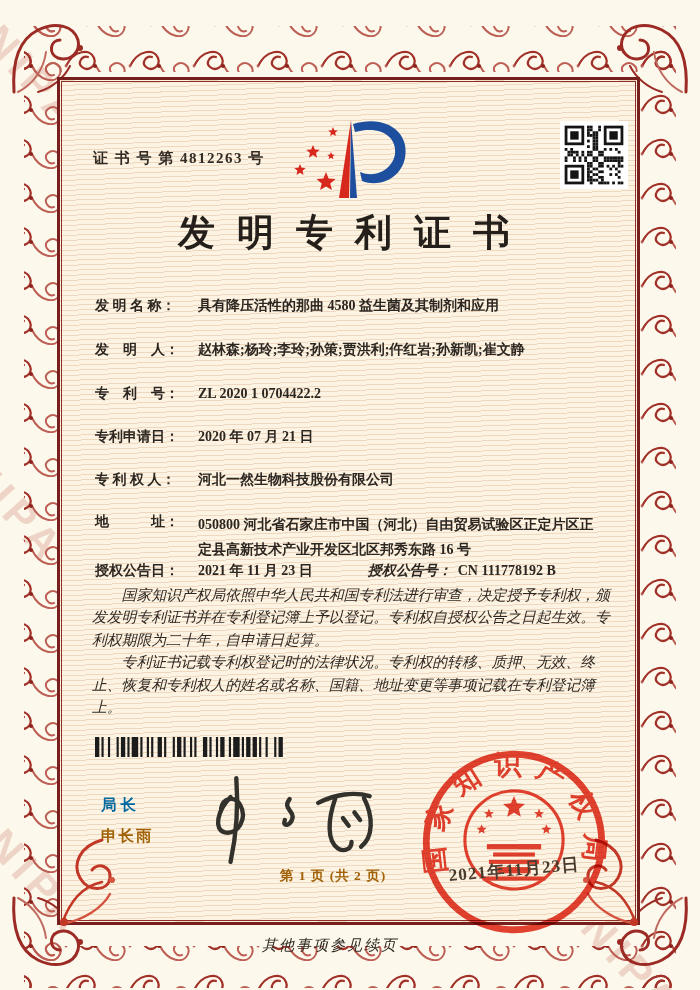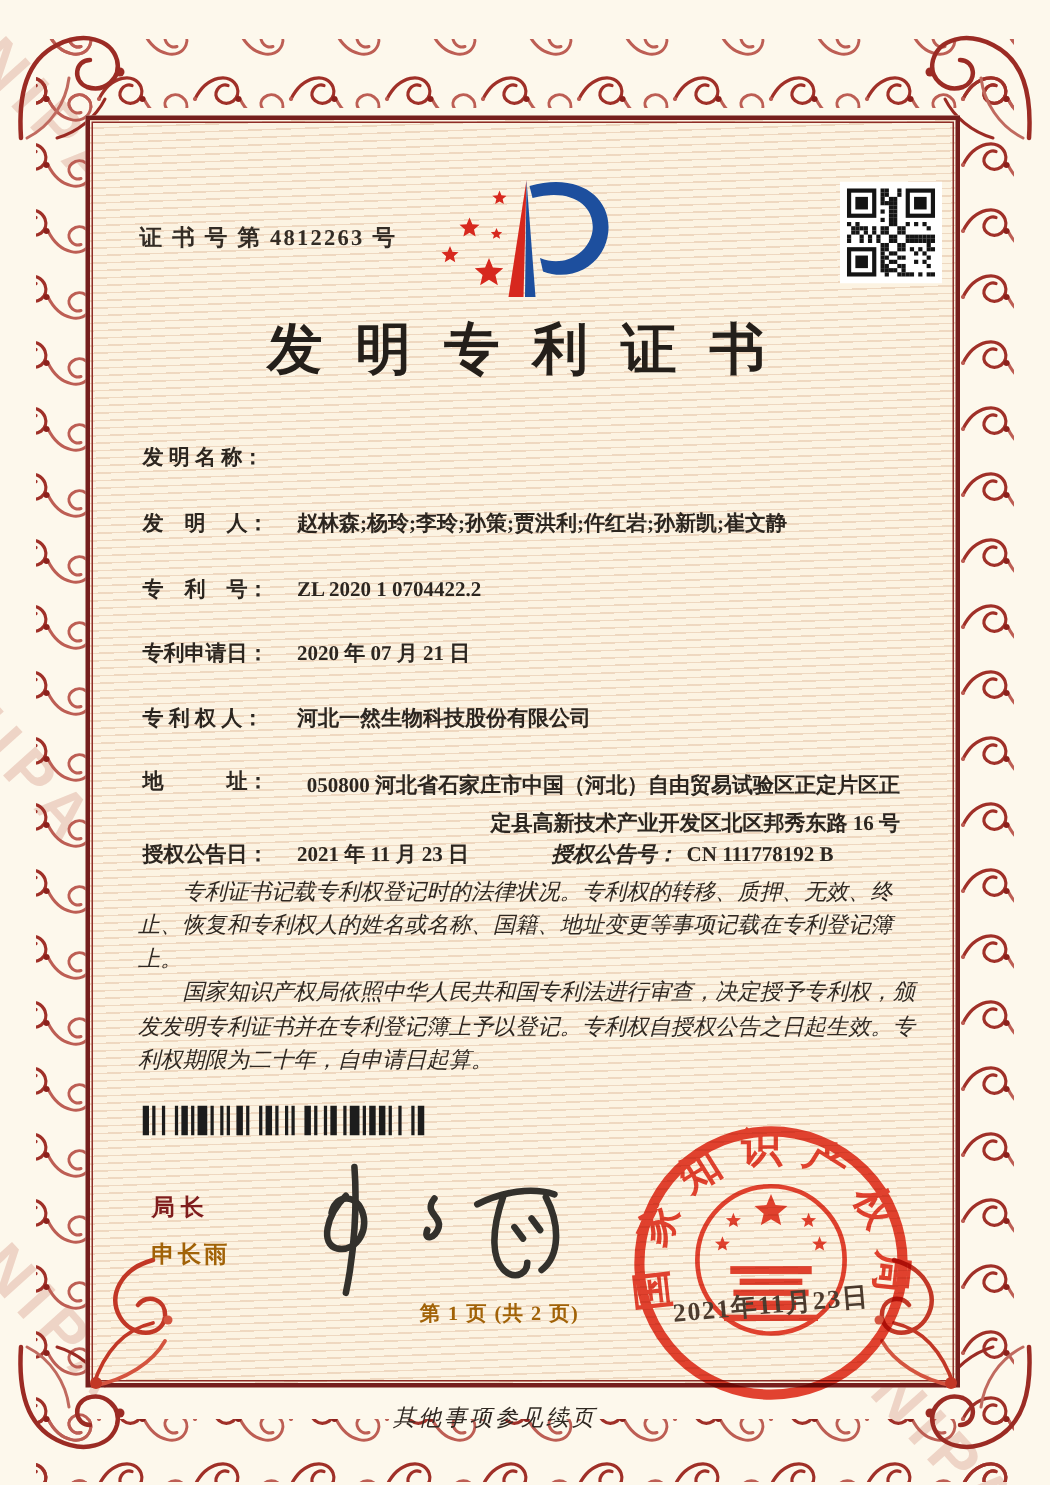--- a/index.html
+++ b/index.html
@@ -39,32 +39,32 @@
     font-size:37px;font-weight:bold;color:#241f1a;
     letter-spacing:22px;text-indent:22px;
   }
   .row{
     position:absolute;left:95px;display:flex;align-items:flex-start;
     font-size:14px;font-weight:600;color:#2c2620;line-height:20px;
   }
   .row .lbl{flex:0 0 auto;width:97px;white-space:nowrap;}
   .row .val{margin-left:6px;}
   .r1{top:296px}.r2{top:340px}.r3{top:384px}.r4{top:427px}.r5{top:470px}
-  .r6{top:512px}.r6 .val{width:402px;line-height:25px;text-align:right;}
+  .r6{top:512px}.r6 .val{width:402px;line-height:25px;}
   .r7{top:561px}
   .grantno{margin-left:55px;white-space:nowrap;font-style:italic;}
   .bodytxt{
     position:absolute;left:92px;top:584px;width:524px;
     font-size:14.8px;line-height:22.4px;font-style:italic;color:#2f2822;
   }
   .bodytxt p{margin:0;text-indent:2em;}
   .sig-title{
     position:absolute;left:101px;top:795px;
     font-family:"Liberation Sans","DejaVu Sans",sans-serif;
-    font-weight:bold;font-size:15.5px;letter-spacing:4px;color:#7f1d1d;text-align:center;
+    font-weight:bold;font-size:15.5px;letter-spacing:4px;color:#0369a1;text-align:center;
   }
   .sig-name{
     position:absolute;left:101px;top:826px;
     font-family:"Liberation Sans","DejaVu Sans",sans-serif;
     font-weight:bold;font-size:15.5px;letter-spacing:2px;color:#a16207;
   }
   .pageinfo{
     position:absolute;left:0;top:867px;width:666px;text-align:center;
     font-size:13.5px;color:#a16207;letter-spacing:1px;font-weight:600;
   }
@@ -273,20 +273,21 @@
       <rect x="5" y="47" width="21" height="21" fill="#141414"></rect>
       <rect x="8" y="50" width="15" height="15" fill="#ffffff"></rect>
       <rect x="11" y="53" width="9" height="9" fill="#141414"></rect>
     </g>
 </svg>
 
 <div class="title">发明专利证书</div>
 
 <div class="row r1">
   <span class="lbl">发 明 名 称：</span>
+  <span class="val">具有降压活性的那曲 4580 益生菌及其制剂和应用</span>
 </div>
 <div class="row r2">
   <span class="lbl">发　明　人：</span>
   <span class="val">赵林森;杨玲;李玲;孙策;贾洪利;仵红岩;孙新凯;崔文静</span>
 </div>
 <div class="row r3">
   <span class="lbl">专　利　号：</span>
   <span class="val">ZL 2020 1 0704422.2</span>
 </div>
 <div class="row r4">
@@ -302,22 +303,22 @@
   <span class="val">050800 河北省石家庄市中国（河北）自由贸易试验区正定片区正定县高新技术产业开发区北区邦秀东路 16 号</span>
 </div>
 <div class="row r7">
   <span class="lbl">授权公告日：</span>
   <span class="val">2021 年 11 月 23 日</span>
   <span class="grantno">授权公告号：</span>
   <span class="val">CN 111778192 B</span>
 </div>
 
 <div class="bodytxt">
+  <p>国家知识产权局依照中华人民共和国专利法进行审查，决定授予专利权，颁发发明专利证书并在专利登记簿上予以登记。专利权自授权公告之日起生效。专利权期限为二十年，自申请日起算。</p>
   <p>专利证书记载专利权登记时的法律状况。专利权的转移、质押、无效、终止、恢复和专利权人的姓名或名称、国籍、地址变更等事项记载在专利登记簿上。</p>
-  <p>国家知识产权局依照中华人民共和国专利法进行审查，决定授予专利权，颁发发明专利证书并在专利登记簿上予以登记。专利权自授权公告之日起生效。专利权期限为二十年，自申请日起算。</p>
 </div>
 
 <svg class="abs" style="left:95px;top:737px;" width="190" height="20" viewBox="0 0 190 20">
   <g id="barcode-bars">
       <rect x="0.00" y="0" width="4.32" height="20" fill="#1c1c1c"></rect>
       <rect x="6.48" y="0" width="2.16" height="20" fill="#1c1c1c"></rect>
       <rect x="12.95" y="0" width="2.16" height="20" fill="#1c1c1c"></rect>
       <rect x="21.59" y="0" width="2.16" height="20" fill="#1c1c1c"></rect>
       <rect x="25.91" y="0" width="4.32" height="20" fill="#1c1c1c"></rect>
       <rect x="32.39" y="0" width="2.16" height="20" fill="#1c1c1c"></rect>

